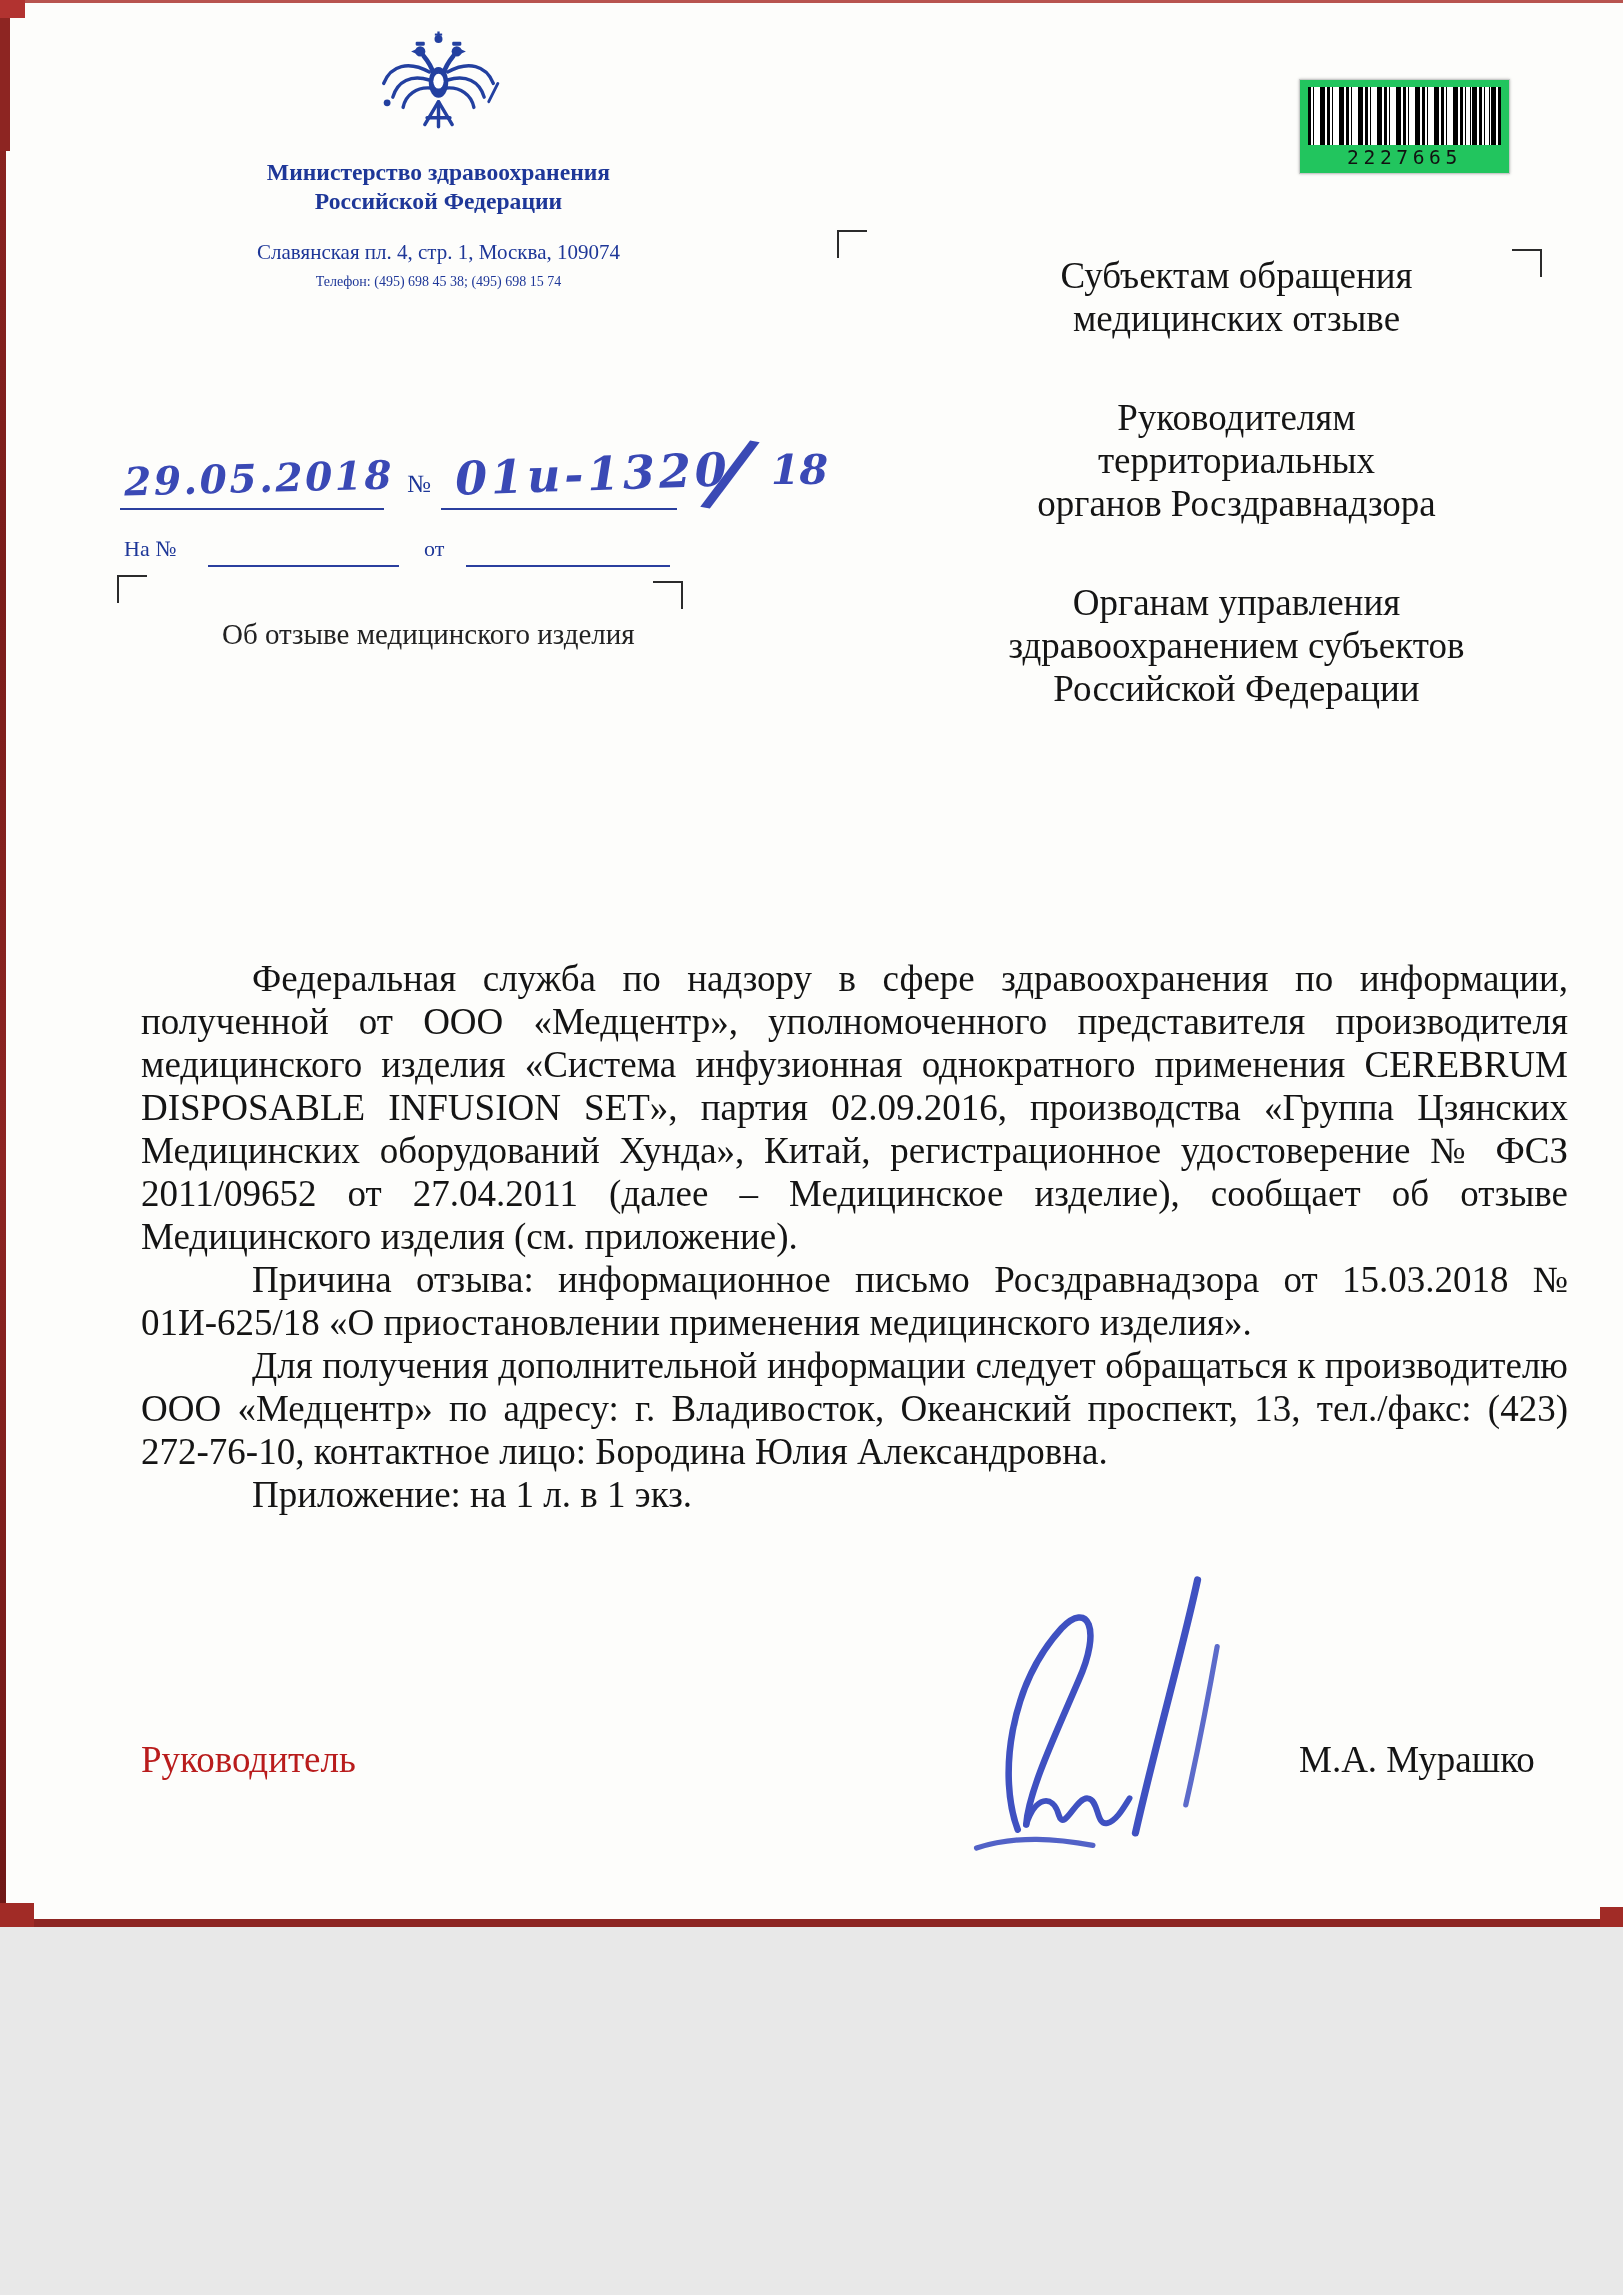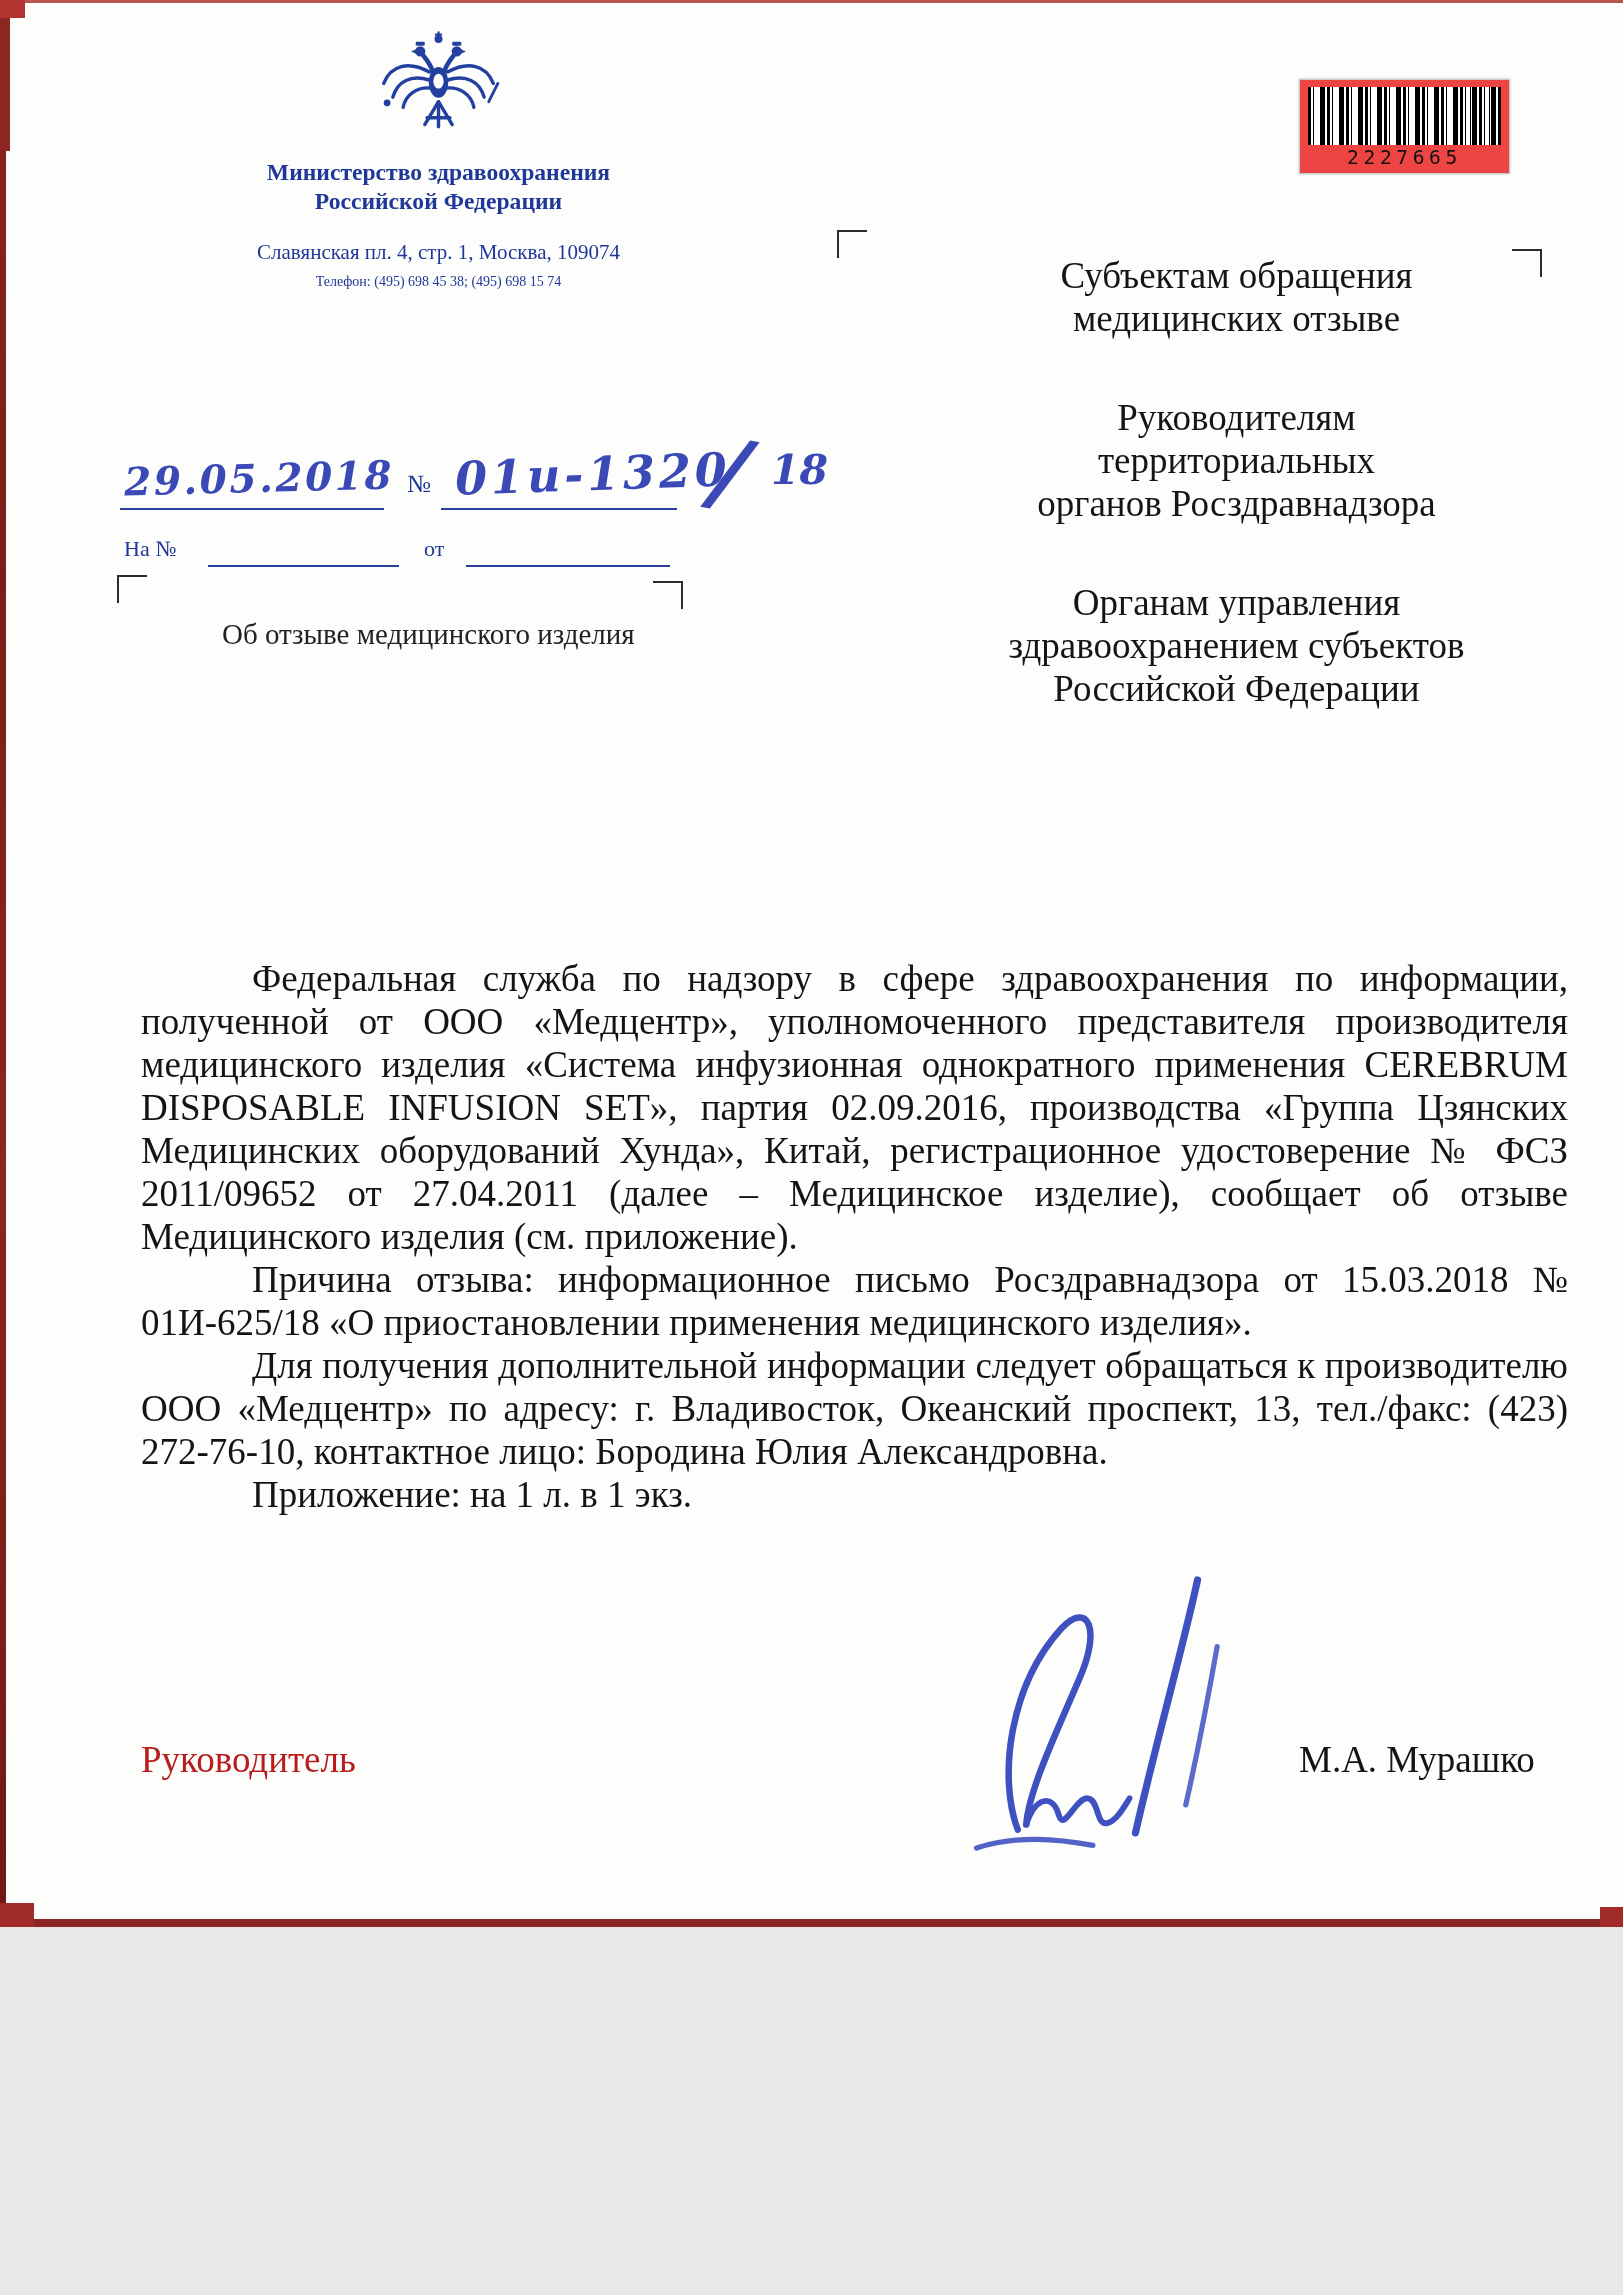--- a/index.html
+++ b/index.html
@@ -46,21 +46,21 @@
   .cm-tl{border-top:2px solid #2b2b2b;border-left:2px solid #2b2b2b;}
   .cm-tr{border-top:2px solid #2b2b2b;border-right:2px solid #2b2b2b;}
   .cmark-1{left:837px;top:230px;}
   .cmark-2{left:1512px;top:249px;}
   .cmark-3{left:117px;top:575px;}
   .cmark-4{left:653px;top:581px;}
 
   .subject{position:absolute;left:222px;top:618px;font-size:29px;color:#222;}
 
   
-  .barcode-card{position:absolute;left:1299px;top:79px;width:209px;height:93px;background:#ef4444;
+  .barcode-card{position:absolute;left:1299px;top:79px;width:209px;height:93px;background:#22c55e;
     border:0.7px solid #c9c9c9;box-shadow:0 0 2.6px rgba(0,0,0,.25);}
   .barcode-bars{margin:6.5px 7.9px 1.3px 7.9px;height:58px;
     background:repeating-linear-gradient(90deg,#000 0 2.6px,#fff 2.6px 4.6px,#000 4.6px 5.9px,#fff 5.9px 9.8px,#000 9.8px 10.5px,#fff 10.5px 12.4px,#000 12.4px 17px,#fff 17px 19px);}
   .barcode-num{text-align:center;font-family:"DejaVu Sans Mono",monospace;font-size:19.6px;letter-spacing:4.6px;color:#111;}
 
   
   .recipients{position:absolute;left:916px;top:254px;width:641px;text-align:center;
     font-size:37px;line-height:43px;color:#151515;}
   .recipient-group{margin-bottom:56px;white-space:pre-line;}
 

